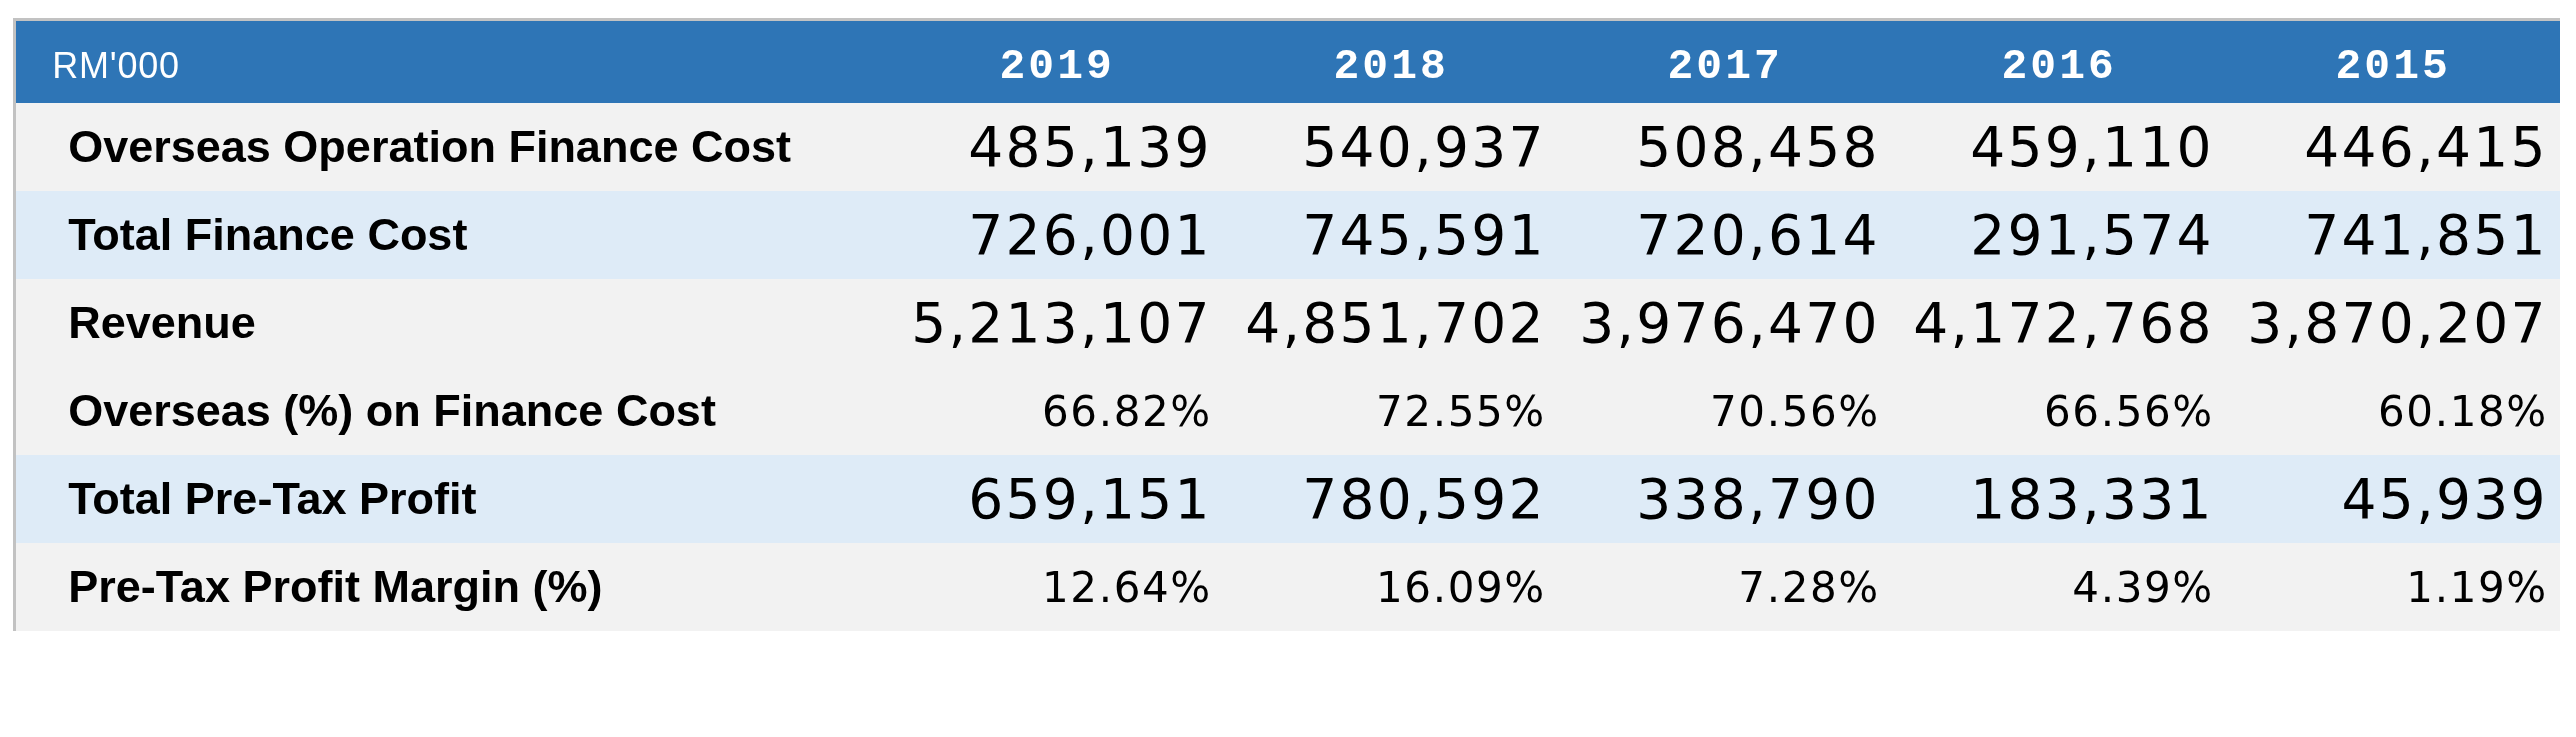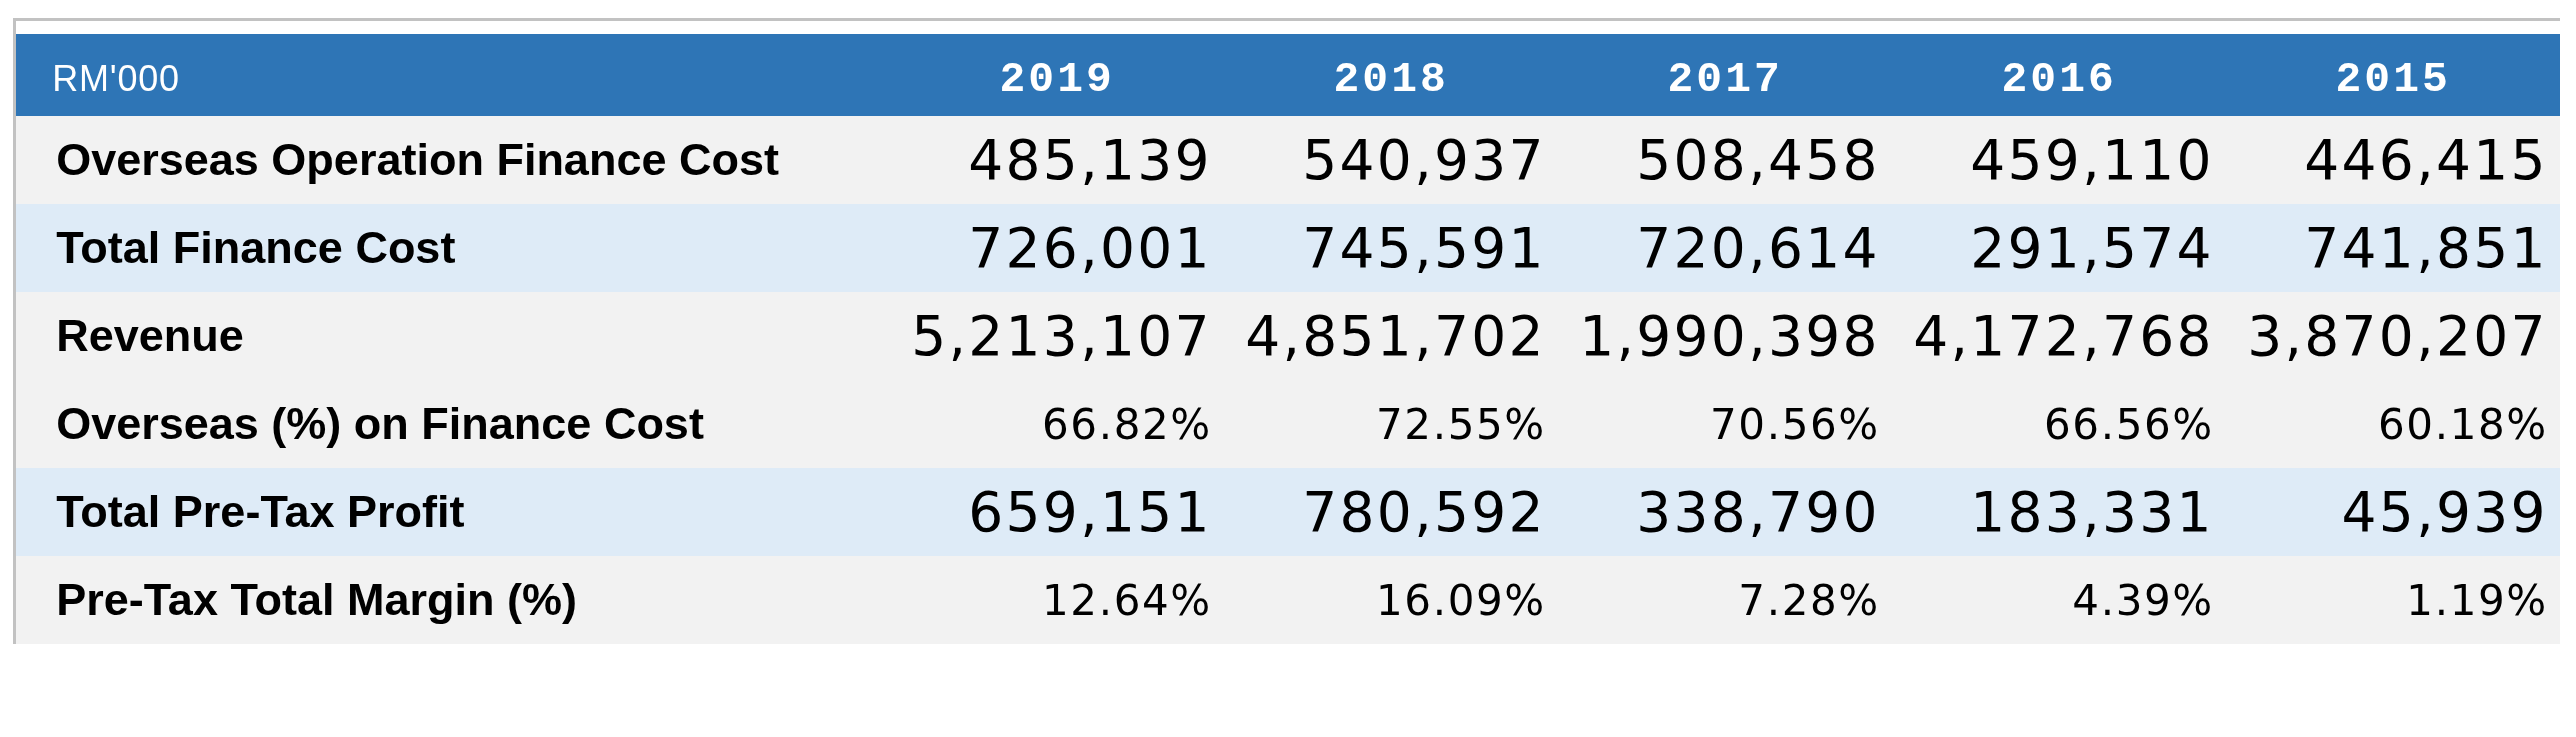--- a/index.html
+++ b/index.html
@@ -14,21 +14,20 @@
   .table-wrap {
     position: absolute;
     left: 13.2px; top: 18px;
     border-top: 3.9px solid var(--border-color, #C2C2C2);
     border-left: 3.9px solid var(--border-color, #C2C2C2);
   }
   table {
     border-collapse: collapse;
     table-layout: fixed;
     width: 2543px;
-    margin-top: 13px;
   }
   thead tr { height: 82px; }
   thead th {
     background: var(--header-bg, #2E75B6);
     color: var(--header-text, #FFFFFF);
     vertical-align: middle;
     padding-top: 9.3px;
   }
   th.unit {
     text-align: left;
@@ -42,21 +41,21 @@
     font-family: Liberation Mono, monospace;
     font-size: 43px;
     font-weight: 700;
     letter-spacing: 3.1px;
   }
   tbody tr { height: 88px; }
   tbody tr.gray { background: var(--band-gray, #F2F2F2); }
   tbody tr.blue { background: var(--band-blue, #DEEBF7); }
   tbody th.rowlabel {
     text-align: left;
-    padding-left: 40px;
+    padding-left: 52px;
     font-size: 45px;
     font-weight: 700;
     color: var(--text-color, #000000);
     vertical-align: middle;
     white-space: nowrap;
   }
   tbody td {
     text-align: right;
     padding-right: 12.4px;
     font-family: "DejaVu Sans", sans-serif;
@@ -109,42 +108,42 @@
             <td>726,001</td>
             <td>745,591</td>
             <td>720,614</td>
             <td>291,574</td>
             <td>741,851</td>
           </tr>
           <tr class="gray">
             <th class="rowlabel">Revenue</th>
             <td>5,213,107</td>
             <td>4,851,702</td>
-            <td>1,990,398</td>
+            <td>3,976,470</td>
             <td>4,172,768</td>
             <td>3,870,207</td>
           </tr>
           <tr class="gray pct">
             <th class="rowlabel">Overseas (%) on Finance Cost</th>
             <td>66.82%</td>
             <td>72.55%</td>
             <td>70.56%</td>
             <td>66.56%</td>
             <td>60.18%</td>
           </tr>
           <tr class="blue">
             <th class="rowlabel">Total Pre-Tax Profit</th>
             <td>659,151</td>
             <td>780,592</td>
             <td>338,790</td>
             <td>183,331</td>
             <td>45,939</td>
           </tr>
           <tr class="gray pct">
-            <th class="rowlabel">Pre-Tax Total Margin (%)</th>
+            <th class="rowlabel">Pre-Tax Profit Margin (%)</th>
             <td>12.64%</td>
             <td>16.09%</td>
             <td>7.28%</td>
             <td>4.39%</td>
             <td>1.19%</td>
           </tr>
         </tbody>
     </table>
   </div>
 </div>

